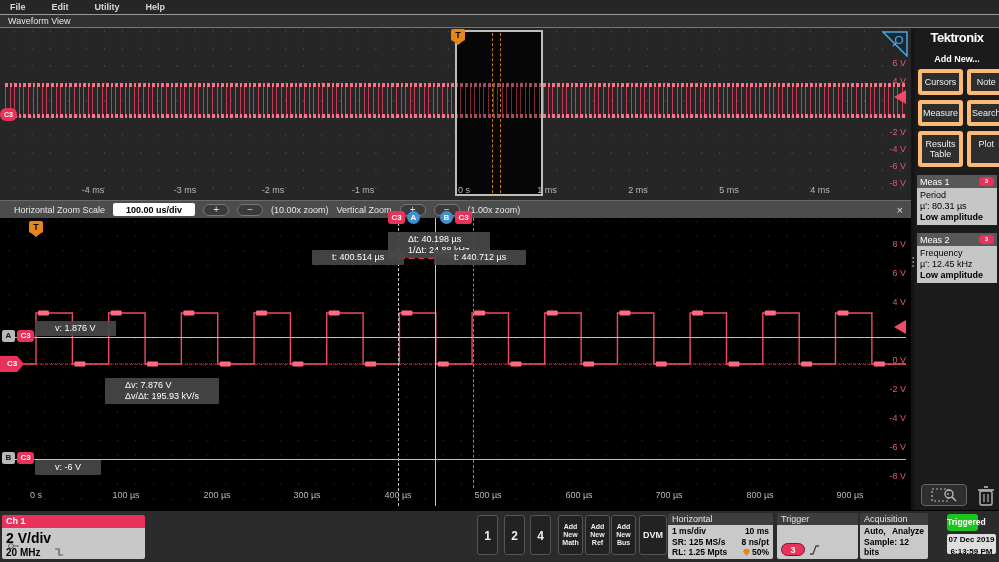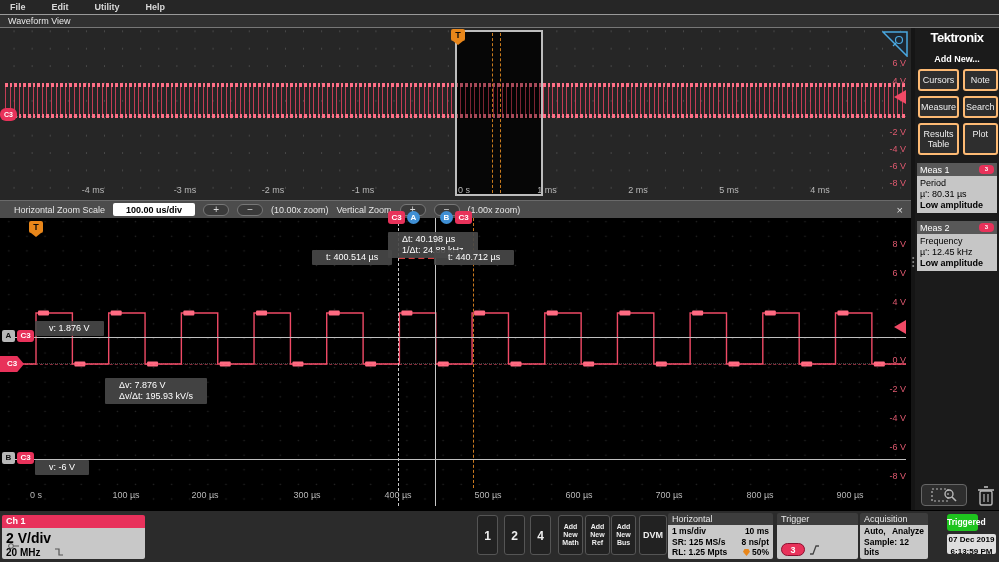--- a/index.html
+++ b/index.html
@@ -73,41 +73,41 @@
   .zv-baseline { position:absolute; left:5px; top:146px; width:901px; border-top:1px dashed rgba(244,80,107,0.55); }
   .zv-tmark { left:29px; top:3px; }
   .curs-v { position:absolute; top:0; height:288px; }
   .curs-a-v { left:398px; border-left:1px dashed rgba(235,235,235,0.85); }
   .curs-b-v { left:435px; border-left:1px solid #c8c8c8; }
   .zv-orange { position:absolute; left:473px; top:0; height:270px; border-left:1px dashed #cc7a1f; }
   .curs-h { position:absolute; left:5px; width:901px; border-top:1px solid #c0c0c0; }
   .curs-a-h { top:119px; } .curs-b-h { top:241px; }
   .red-dash { position:absolute; left:399px; top:39px; width:35px; border-top:2px dashed #d23c3c; }
   .robox { position:absolute; background:rgba(72,72,72,0.92); color:#fff; font-size:9px;
-    padding:2px 14px; border-radius:1px; white-space:nowrap; line-height:11px; }
+    padding:2px 20px; border-radius:1px; white-space:nowrap; line-height:11px; }
   .badge-row { position:absolute; top:-7px; z-index:5; display:flex; }
   .pinkbadge { background:#e8325a; color:#fff; font-size:8px; font-weight:bold; text-align:center;
     border-radius:3px; width:17px; height:13px; line-height:13px; }
   .bluebadge { background:#3f8fd4; color:#fff; font-size:8px; font-weight:bold; text-align:center;
     border-radius:50%; width:13px; height:13px; line-height:13px; }
   .leftbadge { position:absolute; left:2px; display:flex; z-index:4; }
   .graybadge { background:#b8b8b8; color:#111; font-size:8px; font-weight:bold; text-align:center;
     border-radius:2px; width:13px; height:12px; line-height:12px; margin-right:2px; }
   .leftbadge .pinkbadge { height:12px; line-height:12px; }
   .ch-arrow { position:absolute; left:0; top:138px; width:24px; height:16px; background:#e8325a;
     color:#fff; font-size:8px; font-weight:bold; text-align:center; line-height:16px;
     clip-path:polygon(0 0,72% 0,100% 50%,72% 100%,0 100%); z-index:4; }
   .zv-trig-arrow { left:894px; top:102px; }
   .zv .tlab { top:272px; }
 
   
   .brand { color:#fff; font-size:13px; font-weight:bold; text-align:center; letter-spacing:-0.5px; }
   .addnew { color:#fff; font-size:9px; font-weight:bold; text-align:center; margin-top:9px; }
   .sb-grid { display:grid; grid-template-columns:1fr 1fr; gap:5px 4px; margin:5px 3px 0 3px; }
-  .sb-btn { background:#2e2e2e; border:2px solid #fdba74; border-radius:3px; color:#eee;
+  .sb-btn { background:#2e2e2e; border:4px solid #fdba74; border-radius:3px; color:#eee;
     font-size:9px; text-align:center; padding:4px 1px; cursor:pointer; line-height:10px; }
   .meas { margin:8px 2px 0 2px; }
   .meas-h { background:#585858; height:13px; display:flex; align-items:center; padding:0 3px; }
   .meas-h .t { color:#fff; font-size:9px; flex:1; }
   .meas-badge { background:#e8325a; color:#fff; font-size:6px; font-weight:bold; width:15px; height:9px;
     border-radius:4px; text-align:center; line-height:9px; }
   .meas-b { background:#c6c6c6; color:#000; font-size:9px; padding:2px 3px; line-height:11px; }
   .meas-b .bold { font-weight:bold; }
   .sb-tools { position:absolute; bottom:4px; left:6px; display:flex; align-items:center; gap:10px; }
   .tool-btn { width:46px; height:22px; background:#2e2e2e; border:1px solid #666; border-radius:4px;
@@ -293,21 +293,21 @@
         <span class="vlab" style="top:50px">6 V</span>
         <span class="vlab" style="top:79px">4 V</span>
         <span class="vlab" style="top:137px">0 V</span>
         <span class="vlab" style="top:166px">-2 V</span>
         <span class="vlab" style="top:195px">-4 V</span>
         <span class="vlab" style="top:224px">-6 V</span>
         <span class="vlab" style="top:253px">-8 V</span>
 
         <span class="tlab" style="left:36px">0 s</span>
         <span class="tlab" style="left:126px">100 µs</span>
-        <span class="tlab" style="left:205px">200 µs</span>
+        <span class="tlab" style="left:217px">200 µs</span>
         <span class="tlab" style="left:307px">300 µs</span>
         <span class="tlab" style="left:398px">400 µs</span>
         <span class="tlab" style="left:488px">500 µs</span>
         <span class="tlab" style="left:579px">600 µs</span>
         <span class="tlab" style="left:669px">700 µs</span>
         <span class="tlab" style="left:760px">800 µs</span>
         <span class="tlab" style="left:850px">900 µs</span>
       </div>
     </div>
 

